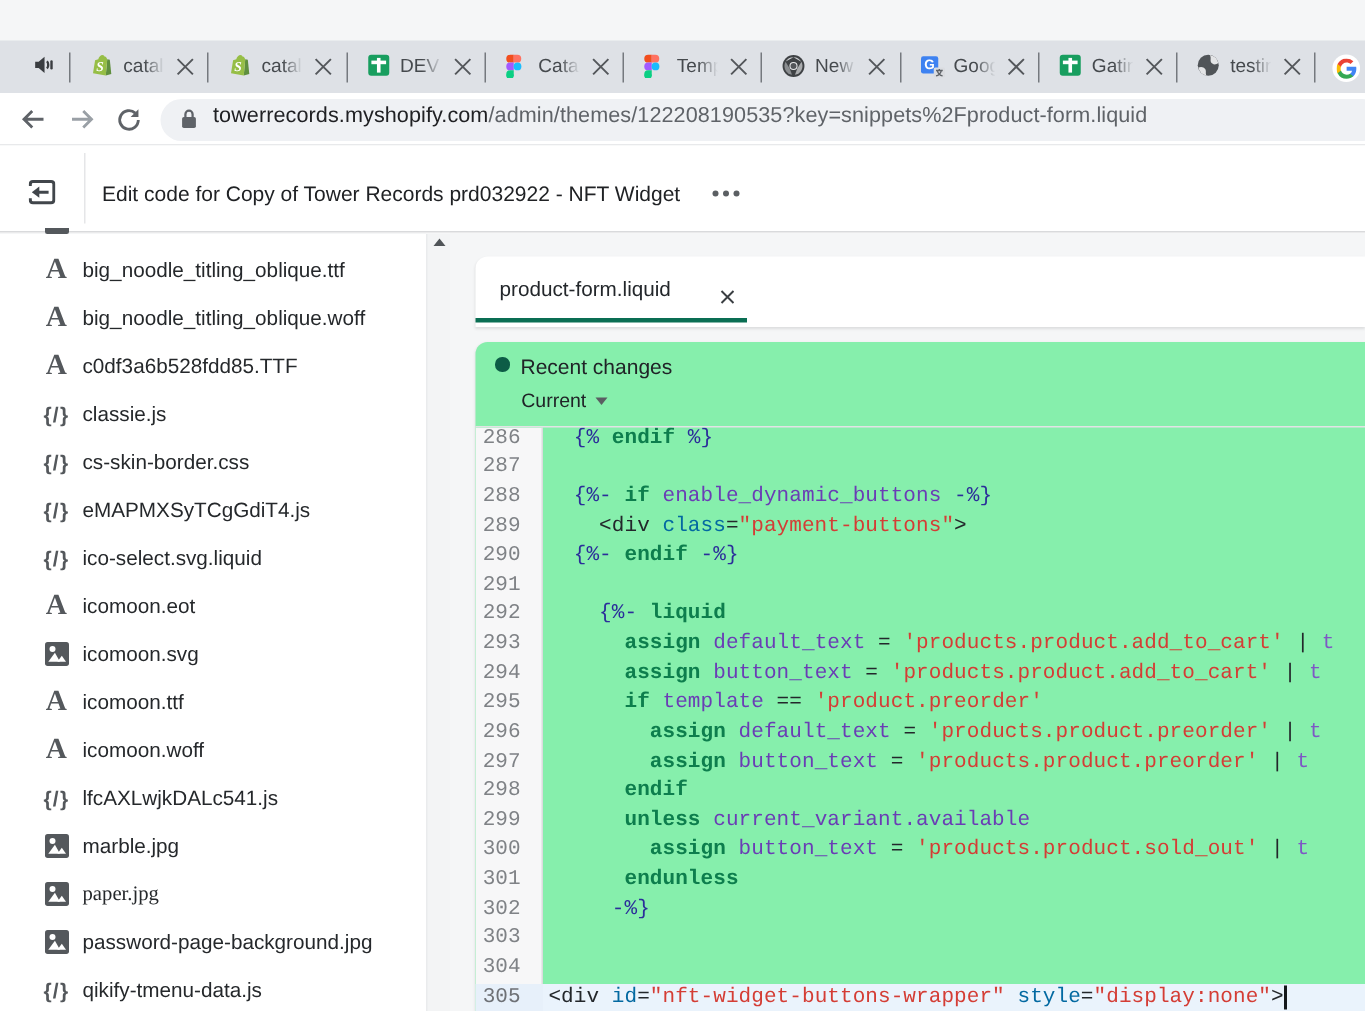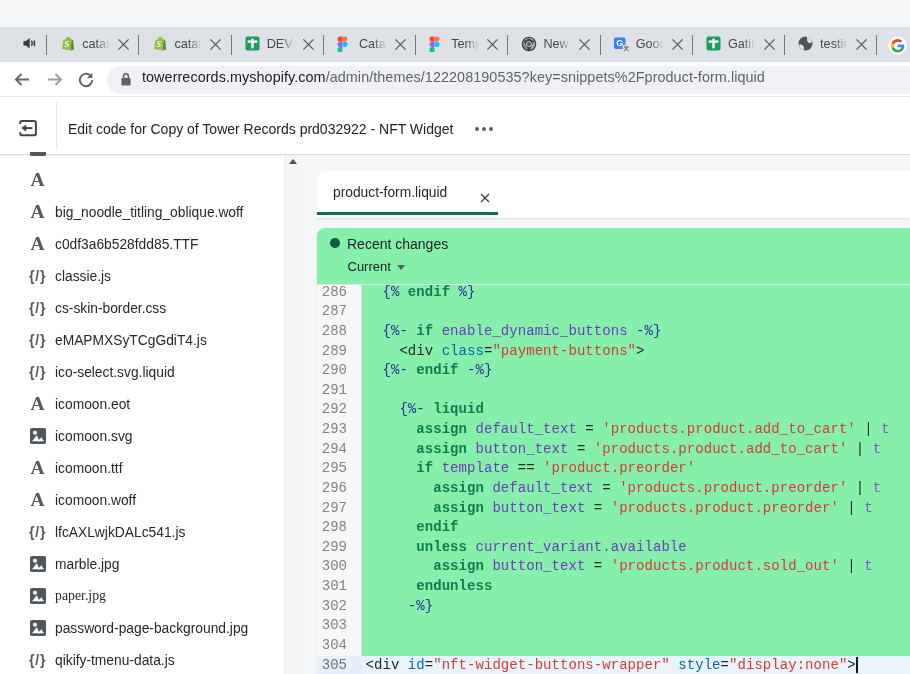--- a/index.html
+++ b/index.html
@@ -253,20 +253,21 @@
   <div class="dots">
       <i style="left:0"></i>
       <i style="left:7px"></i>
       <i style="left:14px"></i>
     </div>
 </div>
 
 <div id="side" class="abs">
     <div class="frow" style="top: 8px;">
       <div class="ficon fA">A</div>
+      <div class="fname">big_noodle_titling_oblique.ttf</div>
     </div>
     <div class="frow" style="top: 40px;">
       <div class="ficon fA">A</div>
       <div class="fname">big_noodle_titling_oblique.woff</div>
     </div>
     <div class="frow" style="top: 72px;">
       <div class="ficon fA">A</div>
       <div class="fname">c0df3a6b528fdd85.TTF</div>
     </div>
     <div class="frow" style="top: 104px;">

